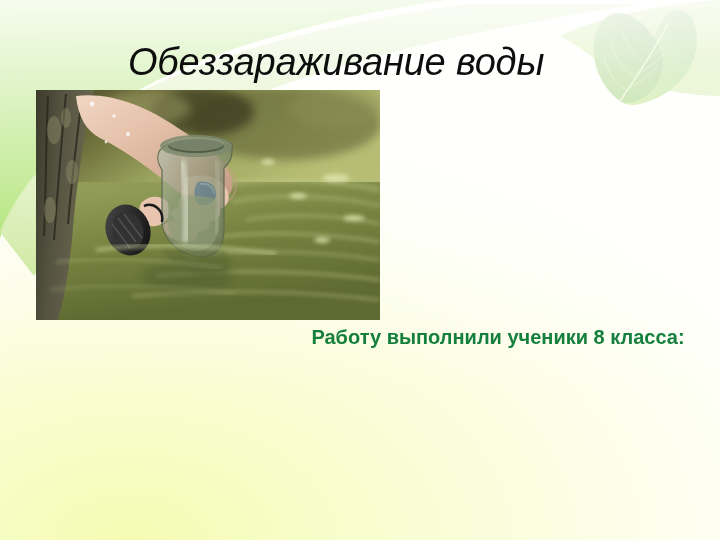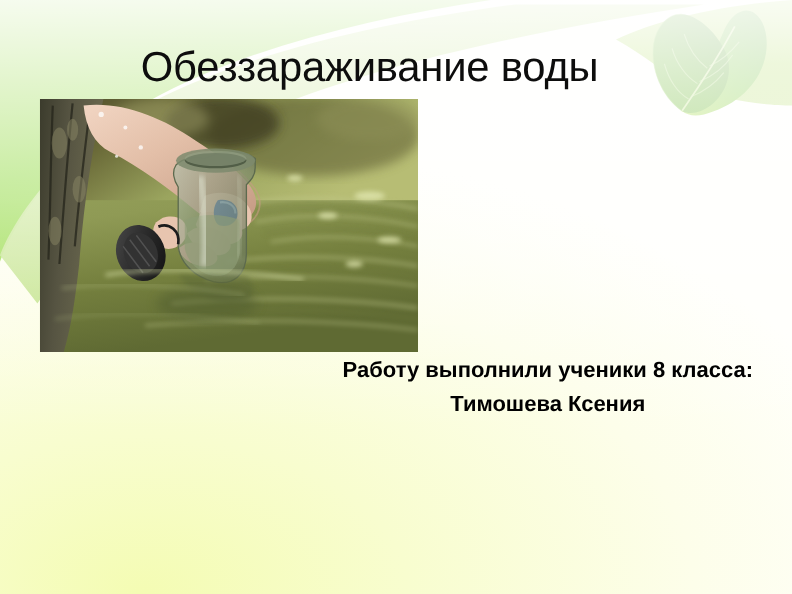--- a/index.html
+++ b/index.html
@@ -44,20 +44,21 @@
     position: absolute;
     left: 128px;
     top: 39px;
     width: 520px;
     font-size: 38px;
     line-height: 46px;
     color: #0d0d0d;
     font-weight: 400;
     letter-spacing: -0.2px;
     white-space: nowrap;
+    font-style: italic;
   }
   
   #photo {
     position: absolute;
     left: 36px;
     top: 90px;
     width: 344px;
     height: 230px;
   }
   #photo .frame {
@@ -72,21 +73,21 @@
     position: absolute;
     left: 278px;
     top: 322px;
     width: 440px;
     text-align: center;
   }
   #body-text .line {
     font-size: 20px;
     line-height: 31px;
     font-weight: 600;
-    color: #000000;
+    color: #15803d;
     white-space: nowrap;
   }
 </style>
 </head>
 <body>
 
 <div id="slide">
 
   <div class="bg-base"></div>
 
@@ -293,16 +294,15 @@
           <circle cx="78" cy="26" r="1.8"></circle>
           <circle cx="92" cy="44" r="2"></circle>
           <circle cx="70" cy="52" r="1.4"></circle>
         </g>
       </svg>
     </div>
   </div>
 
   <div id="body-text">
     <div class="line">Работу выполнили ученики 8 класса:</div>
-    <div class="line">Тимошева Ксения</div>
   </div>
 
 </div>
 
 </body></html>

